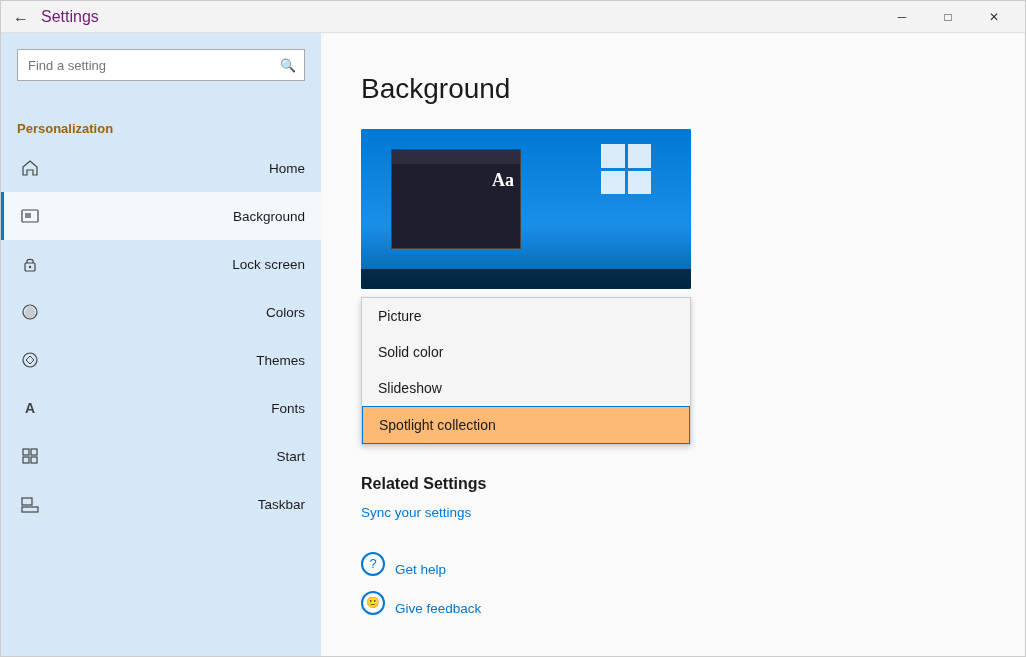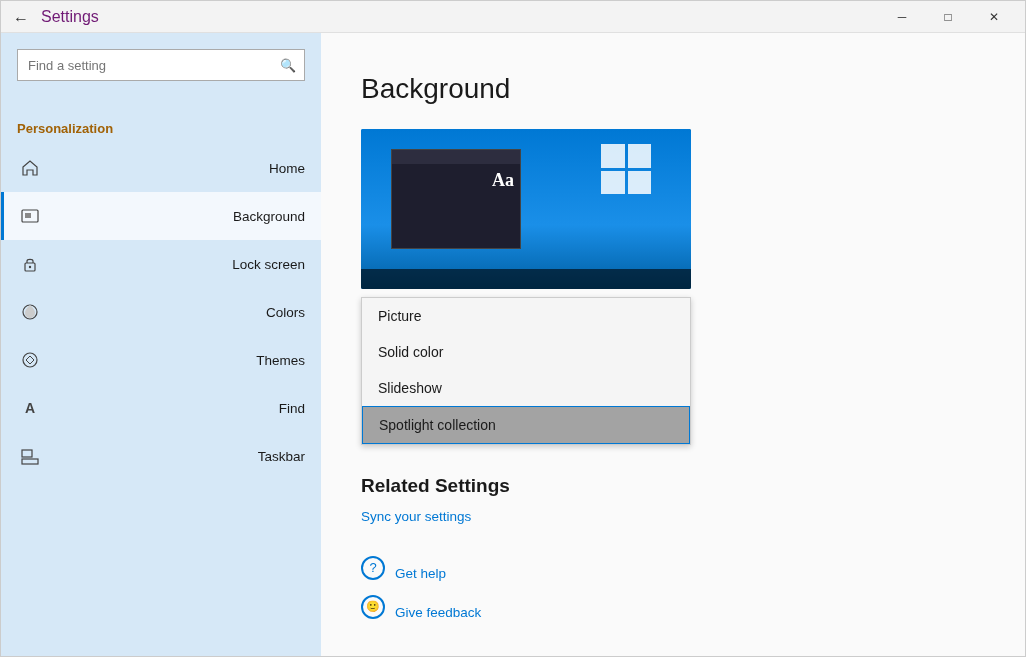--- a/index.html
+++ b/index.html
@@ -224,28 +224,28 @@
       width: 100%;
       box-shadow: 0 2px 6px rgba(0,0,0,0.2);
     }
     .dropdown-item {
       padding: 10px 16px;
       font-size: 14px;
       cursor: pointer;
       color: #1a1a1a;
     }
     .dropdown-item.selected {
-      background: #a3a3a3;
+      background: #fdba74;
       border: 1.5px solid #0078d4;
       color: #1a1a1a;
     }
 
     
     .related-settings-title {
-      font-size: 19px;
+      font-size: 16px;
       font-weight: 600;
       color: #1a1a1a;
       margin-bottom: 12px;
     }
     .related-link {
       display: block;
       font-size: 13.5px;
       color: #0078d4;
       text-decoration: none;
       margin-bottom: 10px;
@@ -364,23 +364,34 @@
           <svg width="18" height="18" viewBox="0 0 18 18" fill="none">
               <circle cx="9" cy="9" r="7" stroke="#444" stroke-width="1.2"></circle>
               <path d="M5 9 L9 5 L13 9 L9 13Z" stroke="#444" stroke-width="1"></path>
             </svg>
         </span>
         <span>Themes</span>
       </div>
 
       <div class="sidebar-item">
         <span class="icon" style="font-size:14px;font-weight:600;color:#444;">A</span>
-        <span>Find</span>
-      </div>
-
+        <span>Fonts</span>
+      </div>
+
+      <div class="sidebar-item">
+        <span class="icon">
+          <svg width="18" height="18" viewBox="0 0 18 18" fill="none">
+            <rect x="2" y="2" width="6" height="6" stroke="#444" stroke-width="1.2"></rect>
+            <rect x="10" y="2" width="6" height="6" stroke="#444" stroke-width="1.2"></rect>
+            <rect x="2" y="10" width="6" height="6" stroke="#444" stroke-width="1.2"></rect>
+            <rect x="10" y="10" width="6" height="6" stroke="#444" stroke-width="1.2"></rect>
+          </svg>
+        </span>
+        <span>Start</span>
+      </div>
 
       <div class="sidebar-item">
         <span class="icon">
           <svg width="18" height="18" viewBox="0 0 18 18" fill="none">
               <rect x="1" y="12" width="16" height="5" stroke="#444" stroke-width="1.2" fill="none"></rect>
               <rect x="1" y="3" width="10" height="7" stroke="#444" stroke-width="1.2" fill="none"></rect>
             </svg>
         </span>
         <span>Taskbar</span>
       </div>

